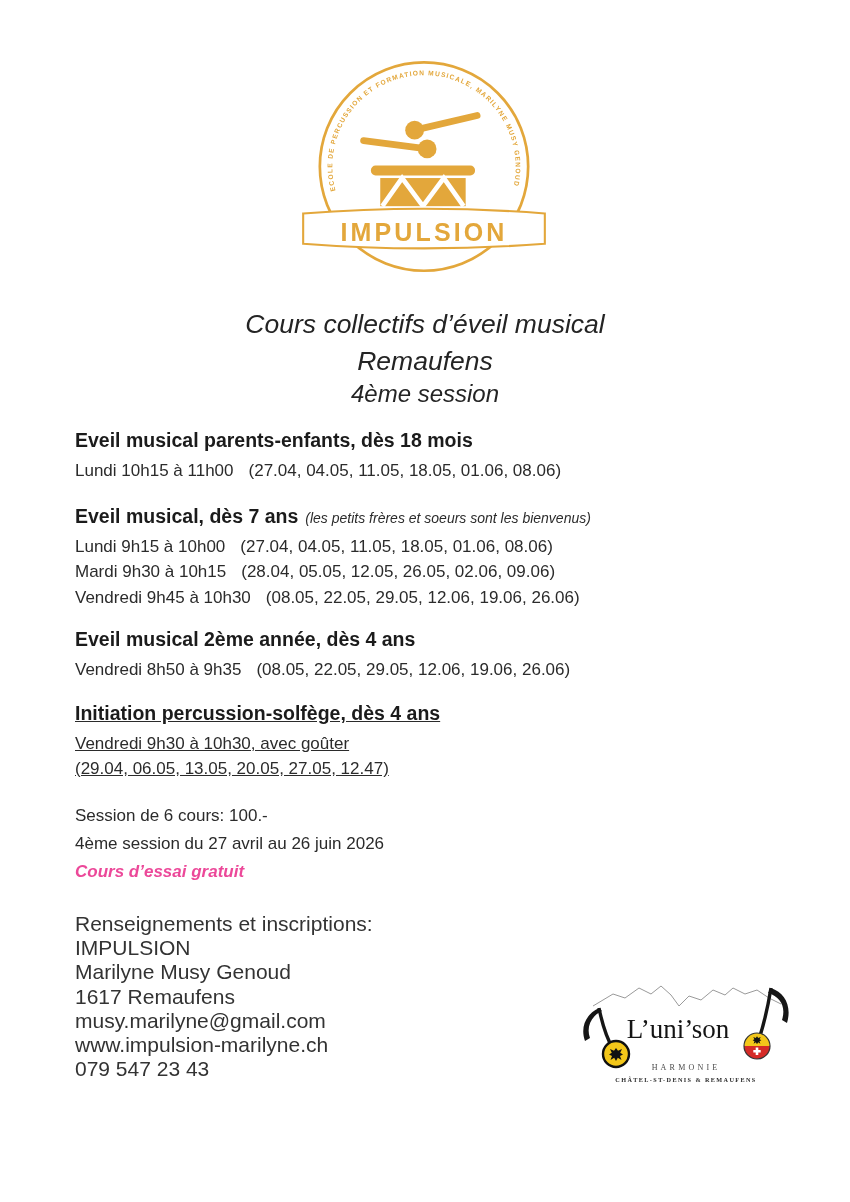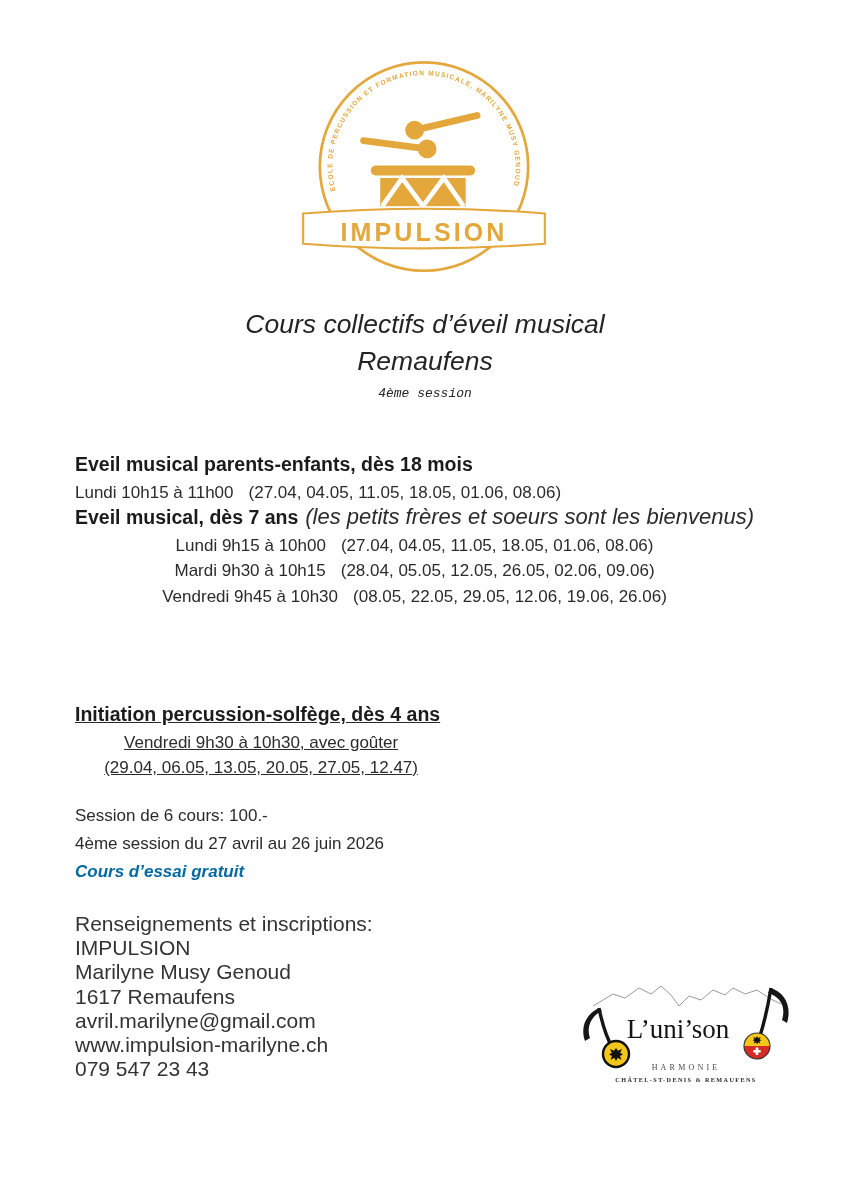--- a/index.html
+++ b/index.html
@@ -7,34 +7,34 @@
     position:relative; width:850px; height:1202px; background:#ffffff;
     font-family:"Liberation Sans", sans-serif; color:#2b2b2b; overflow:hidden;
   }
 
   
   .logo-impulsion { position:absolute; left:278px; top:52px; width:292px; height:250px; }
 
   
   .title-block { position:absolute; top:306px; left:0; width:850px; text-align:center; font-style:italic; color:#242424; }
   .title-line { font-size:26.5px; line-height:37px; }
-  .title-sub  { font-size:13px; line-height:27px;font-family:Liberation Mono, monospace; }
+  .title-sub  { font-size:24px; line-height:27px; }
 
   
   .course { position:absolute; left:75px; }
-  #section-1 { top:428px;margin-top:23px; } #section-2 { top:504px; } #section-3 { top:627px; } #section-4 { top:701px;text-decoration:underline; }
+  #section-1 { top:428px; } #section-2 { top:504px; } #section-3 { top:627px; } #section-4 { top:701px;text-decoration:underline; }
   .course h2 { font-size:19.5px; font-weight:bold; color:#1b1b1b; margin:0 0 3px 0; line-height:25px; }
-  .course .note { font-weight:400; font-style:italic; font-size:22px; margin-left:7px; color:#2b2b2b; }
-  .sched { font-size:17px; line-height:25.3px;text-align:center; }
+  .course .note { font-weight:400; font-style:italic; font-size:14px; margin-left:7px; color:#2b2b2b; }
+  .sched { font-size:17px; line-height:25.3px; }
   .dates { margin-left:15px; }
 
   
   .pricing { position:absolute; left:75px; top:802px; font-size:17px; }
   .pricing .p-line { line-height:28px; }
-  .trial { font-weight:bold; font-style:italic; color:#0369a1; }
+  .trial { font-weight:bold; font-style:italic; color:#ec4899; }
 
   
   .contact { position:absolute; left:75px; top:912px; font-size:21px; color:#333; }
   .contact .c-line { line-height:24.2px; }
 
   
   .logo-unison { position:absolute; left:573px; top:948px; width:230px; height:150px; }
 </style>
 </head>
 <body>
@@ -88,20 +88,26 @@
       <span class="time">Lundi 9h15 à 10h00</span><span class="dates">(27.04, 04.05, 11.05, 18.05, 01.06, 08.06)</span>
     </div>
     <div class="sched">
       <span class="time">Mardi 9h30 à 10h15</span><span class="dates">(28.04, 05.05, 12.05, 26.05, 02.06, 09.06)</span>
     </div>
     <div class="sched">
       <span class="time">Vendredi 9h45 à 10h30</span><span class="dates">(08.05, 22.05, 29.05, 12.06, 19.06, 26.06)</span>
     </div>
   </section>
 
+  <section class="course" id="section-3">
+    <h2><span>Eveil musical 2ème année, dès 4 ans</span><span class="note"></span></h2>
+    <div class="sched">
+      <span class="time">Vendredi 8h50 à 9h35</span><span class="dates">(08.05, 22.05, 29.05, 12.06, 19.06, 26.06)</span>
+    </div>
+  </section>
 
   <section class="course" id="section-4">
     <h2><span>Initiation percussion-solfège, dès 4 ans</span><span class="note"></span></h2>
     <div class="sched">
       <span class="time">Vendredi 9h30 à 10h30, avec goûter</span>
     </div>
     <div class="sched">
       <span class="time">(29.04, 06.05, 13.05, 20.05, 27.05, 12.47)</span>
     </div>
   </section>
@@ -110,21 +116,21 @@
     <div class="p-line">Session de 6 cours: 100.-</div>
     <div class="p-line">4ème session du 27 avril au 26 juin 2026</div>
     <div class="p-line trial">Cours d’essai gratuit</div>
   </div>
 
   <div class="contact">
     <div class="c-line">Renseignements et inscriptions:</div>
     <div class="c-line">IMPULSION</div>
     <div class="c-line">Marilyne Musy Genoud</div>
     <div class="c-line">1617 Remaufens</div>
-    <div class="c-line">avril.marilyne@gmail.com</div>
+    <div class="c-line">musy.marilyne@gmail.com</div>
     <div class="c-line">www.impulsion-marilyne.ch</div>
     <div class="c-line">079 547 23 43</div>
   </div>
 
   <svg class="logo-unison" viewBox="0 0 230 150" xmlns="http://www.w3.org/2000/svg">
     <defs>
       <clipPath id="right-badge-clip">
           <circle cx="184" cy="98" r="13"></circle>
         </clipPath>
     </defs>

